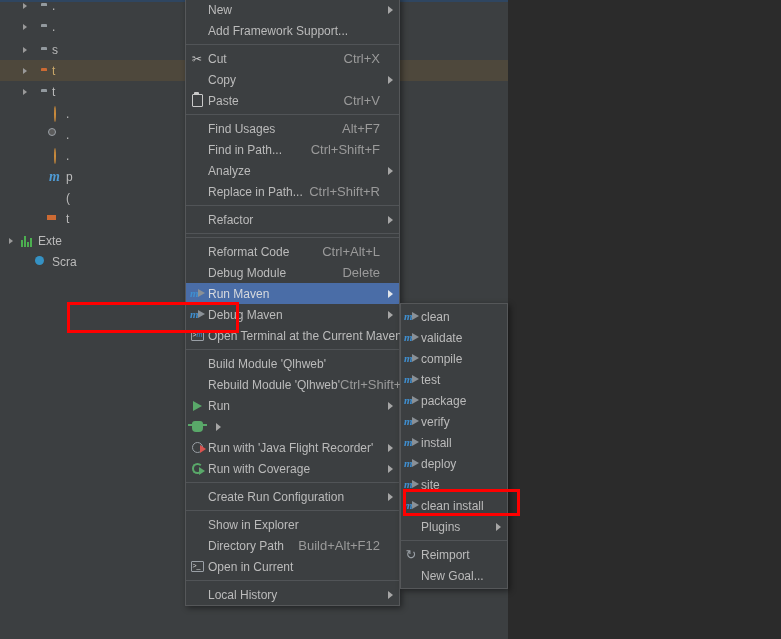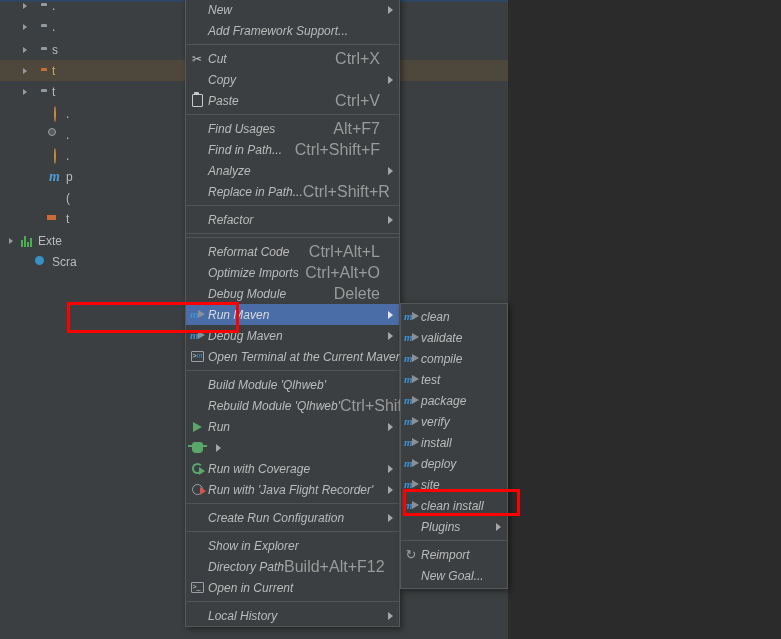--- a/index.html
+++ b/index.html
@@ -60,22 +60,22 @@
     box-shadow:2px 2px 6px rgba(0,0,0,.45);
     padding:2px 0 0 0;box-sizing:border-box;
     z-index:40;
   }
   .mi{
     position:relative;height:21px;display:flex;align-items:center;
     font-size:12px;color:#bbbbbb;white-space:nowrap;padding:0;
     box-sizing:border-box;
   }
   .mi .mi-icon{width:22px;height:21px;display:flex;align-items:center;justify-content:center;flex:0 0 22px;}
-  .mi .mi-label{flex:1 1 auto;padding-left:0px;font-style:italic;}
-  .mi .mi-accel{color:#9a9a9a;font-size:16px;padding-right:8px;}
+  .mi .mi-label{flex:1 1 auto;padding-left:0px;}
+  .mi .mi-accel{color:#9a9a9a;font-size:13px;padding-right:8px;}
   .mi .mi-arrow{
     width:0;height:0;margin-right:6px;
     border-left:5px solid #a6a6a6;
     border-top:4px solid transparent;border-bottom:4px solid transparent;
   }
   .mi.hl{background:#4a6da7;color:#d6d9dd;}
   .mi.hl .mi-arrow{border-left-color:#e2e6ea;}
   .msep{height:1px;background:#515457;margin:3px 0;}
 
   
@@ -343,28 +343,20 @@
           <span></span>
         </span>
         <span class="mi-label">Reformat Code</span>
         <span class="mi-accel">Ctrl+Alt+L</span>
         <span style="width: 11px;"></span>
       </div>
       <div class="mi">
         <span class="mi-icon">
           <span></span>
         </span>
-        <span class="mi-label">Optimize Imports</span>
-        <span class="mi-accel">Ctrl+Alt+O</span>
-        <span style="width: 11px;"></span>
-      </div>
-      <div class="mi">
-        <span class="mi-icon">
-          <span></span>
-        </span>
         <span class="mi-label">Debug Module</span>
         <span class="mi-accel">Delete</span>
         <span style="width: 11px;"></span>
       </div>
       <div class="mi hl">
         <span class="mi-icon">
           <span>
             <span class="g-maven">
               <b>m</b>
               <i></i>
@@ -430,34 +422,34 @@
           <span>
             <span class="g-debug"></span>
           </span>
         </span>
         <span class="mi-accel"></span>
         <span class="mi-arrow"></span>
       </div>
       <div class="mi">
         <span class="mi-icon">
           <span>
+            <span class="g-jfr"></span>
+          </span>
+        </span>
+        <span class="mi-label">Run with 'Java Flight Recorder'</span>
+        <span class="mi-accel"></span>
+        <span class="mi-arrow"></span>
+      </div>
+      <div class="mi">
+        <span class="mi-icon">
+          <span>
             <span class="g-cov"></span>
           </span>
         </span>
         <span class="mi-label">Run with Coverage</span>
-        <span class="mi-accel"></span>
-        <span class="mi-arrow"></span>
-      </div>
-      <div class="mi">
-        <span class="mi-icon">
-          <span>
-            <span class="g-jfr"></span>
-          </span>
-        </span>
-        <span class="mi-label">Run with 'Java Flight Recorder'</span>
         <span class="mi-accel"></span>
         <span class="mi-arrow"></span>
       </div>
       <div class="msep"></div>
       <div class="mi">
         <span class="mi-icon">
           <span></span>
         </span>
         <span class="mi-label">Create Run Configuration</span>
         <span class="mi-accel"></span>

